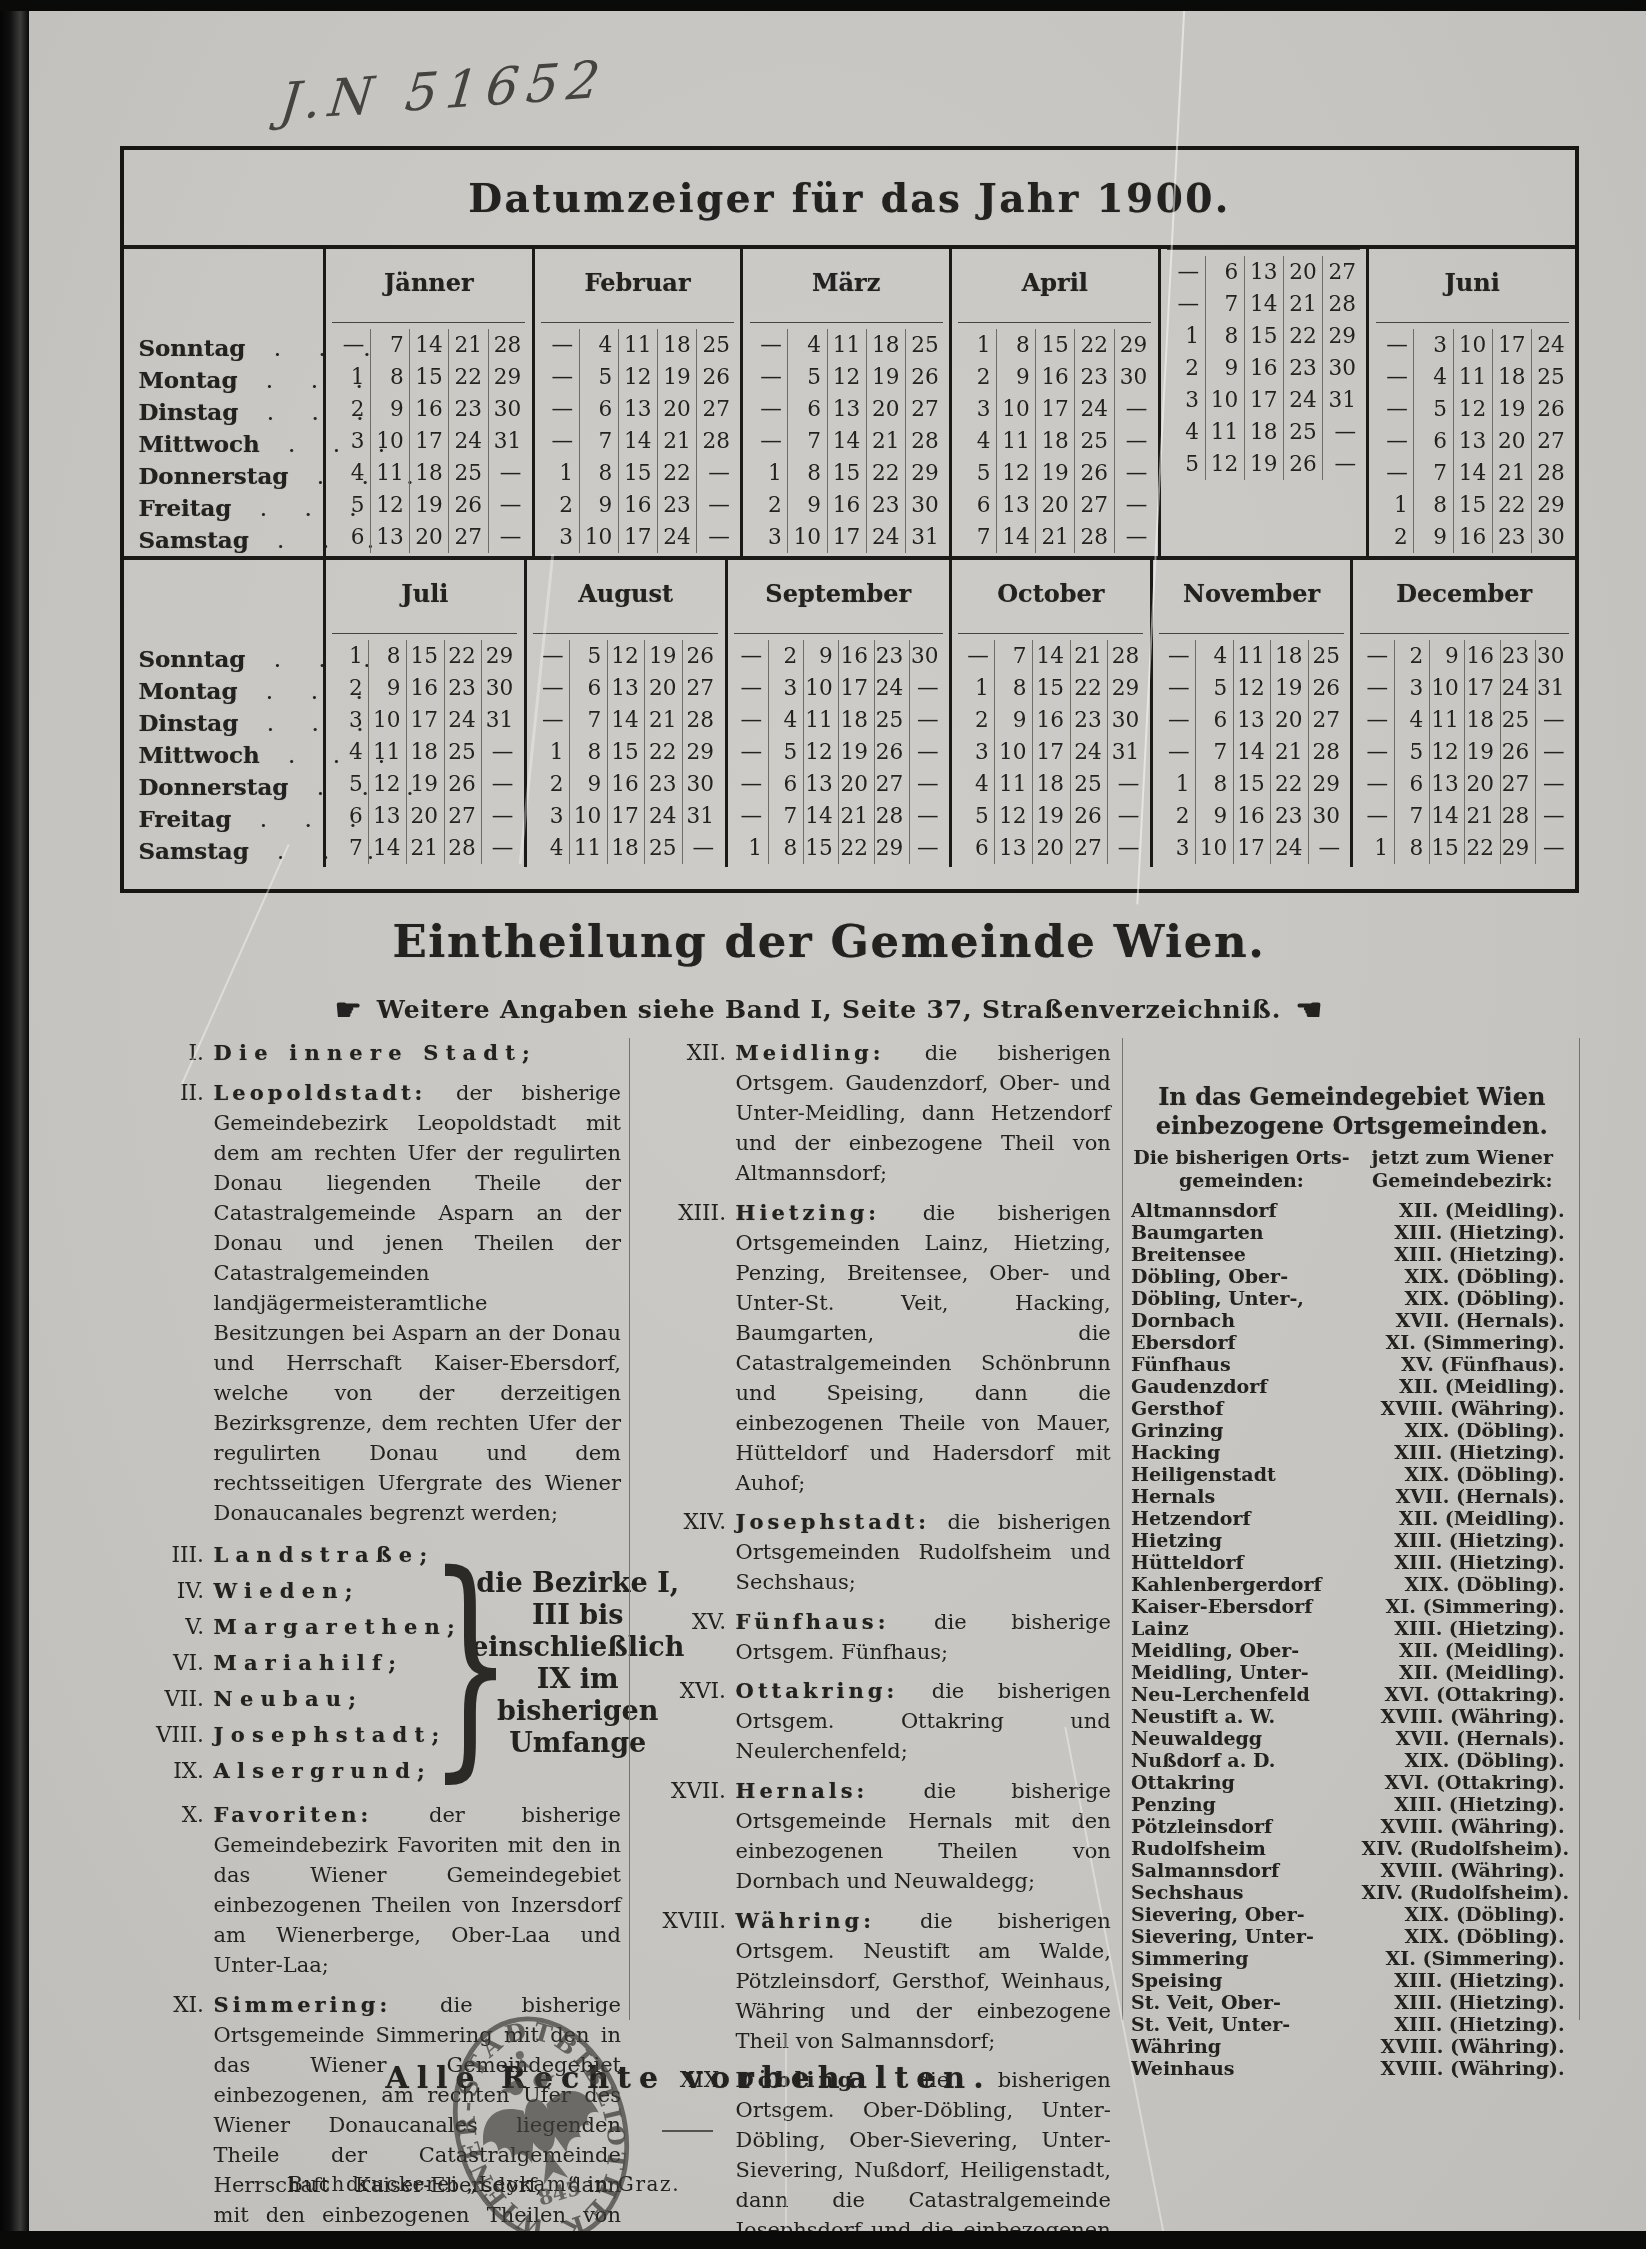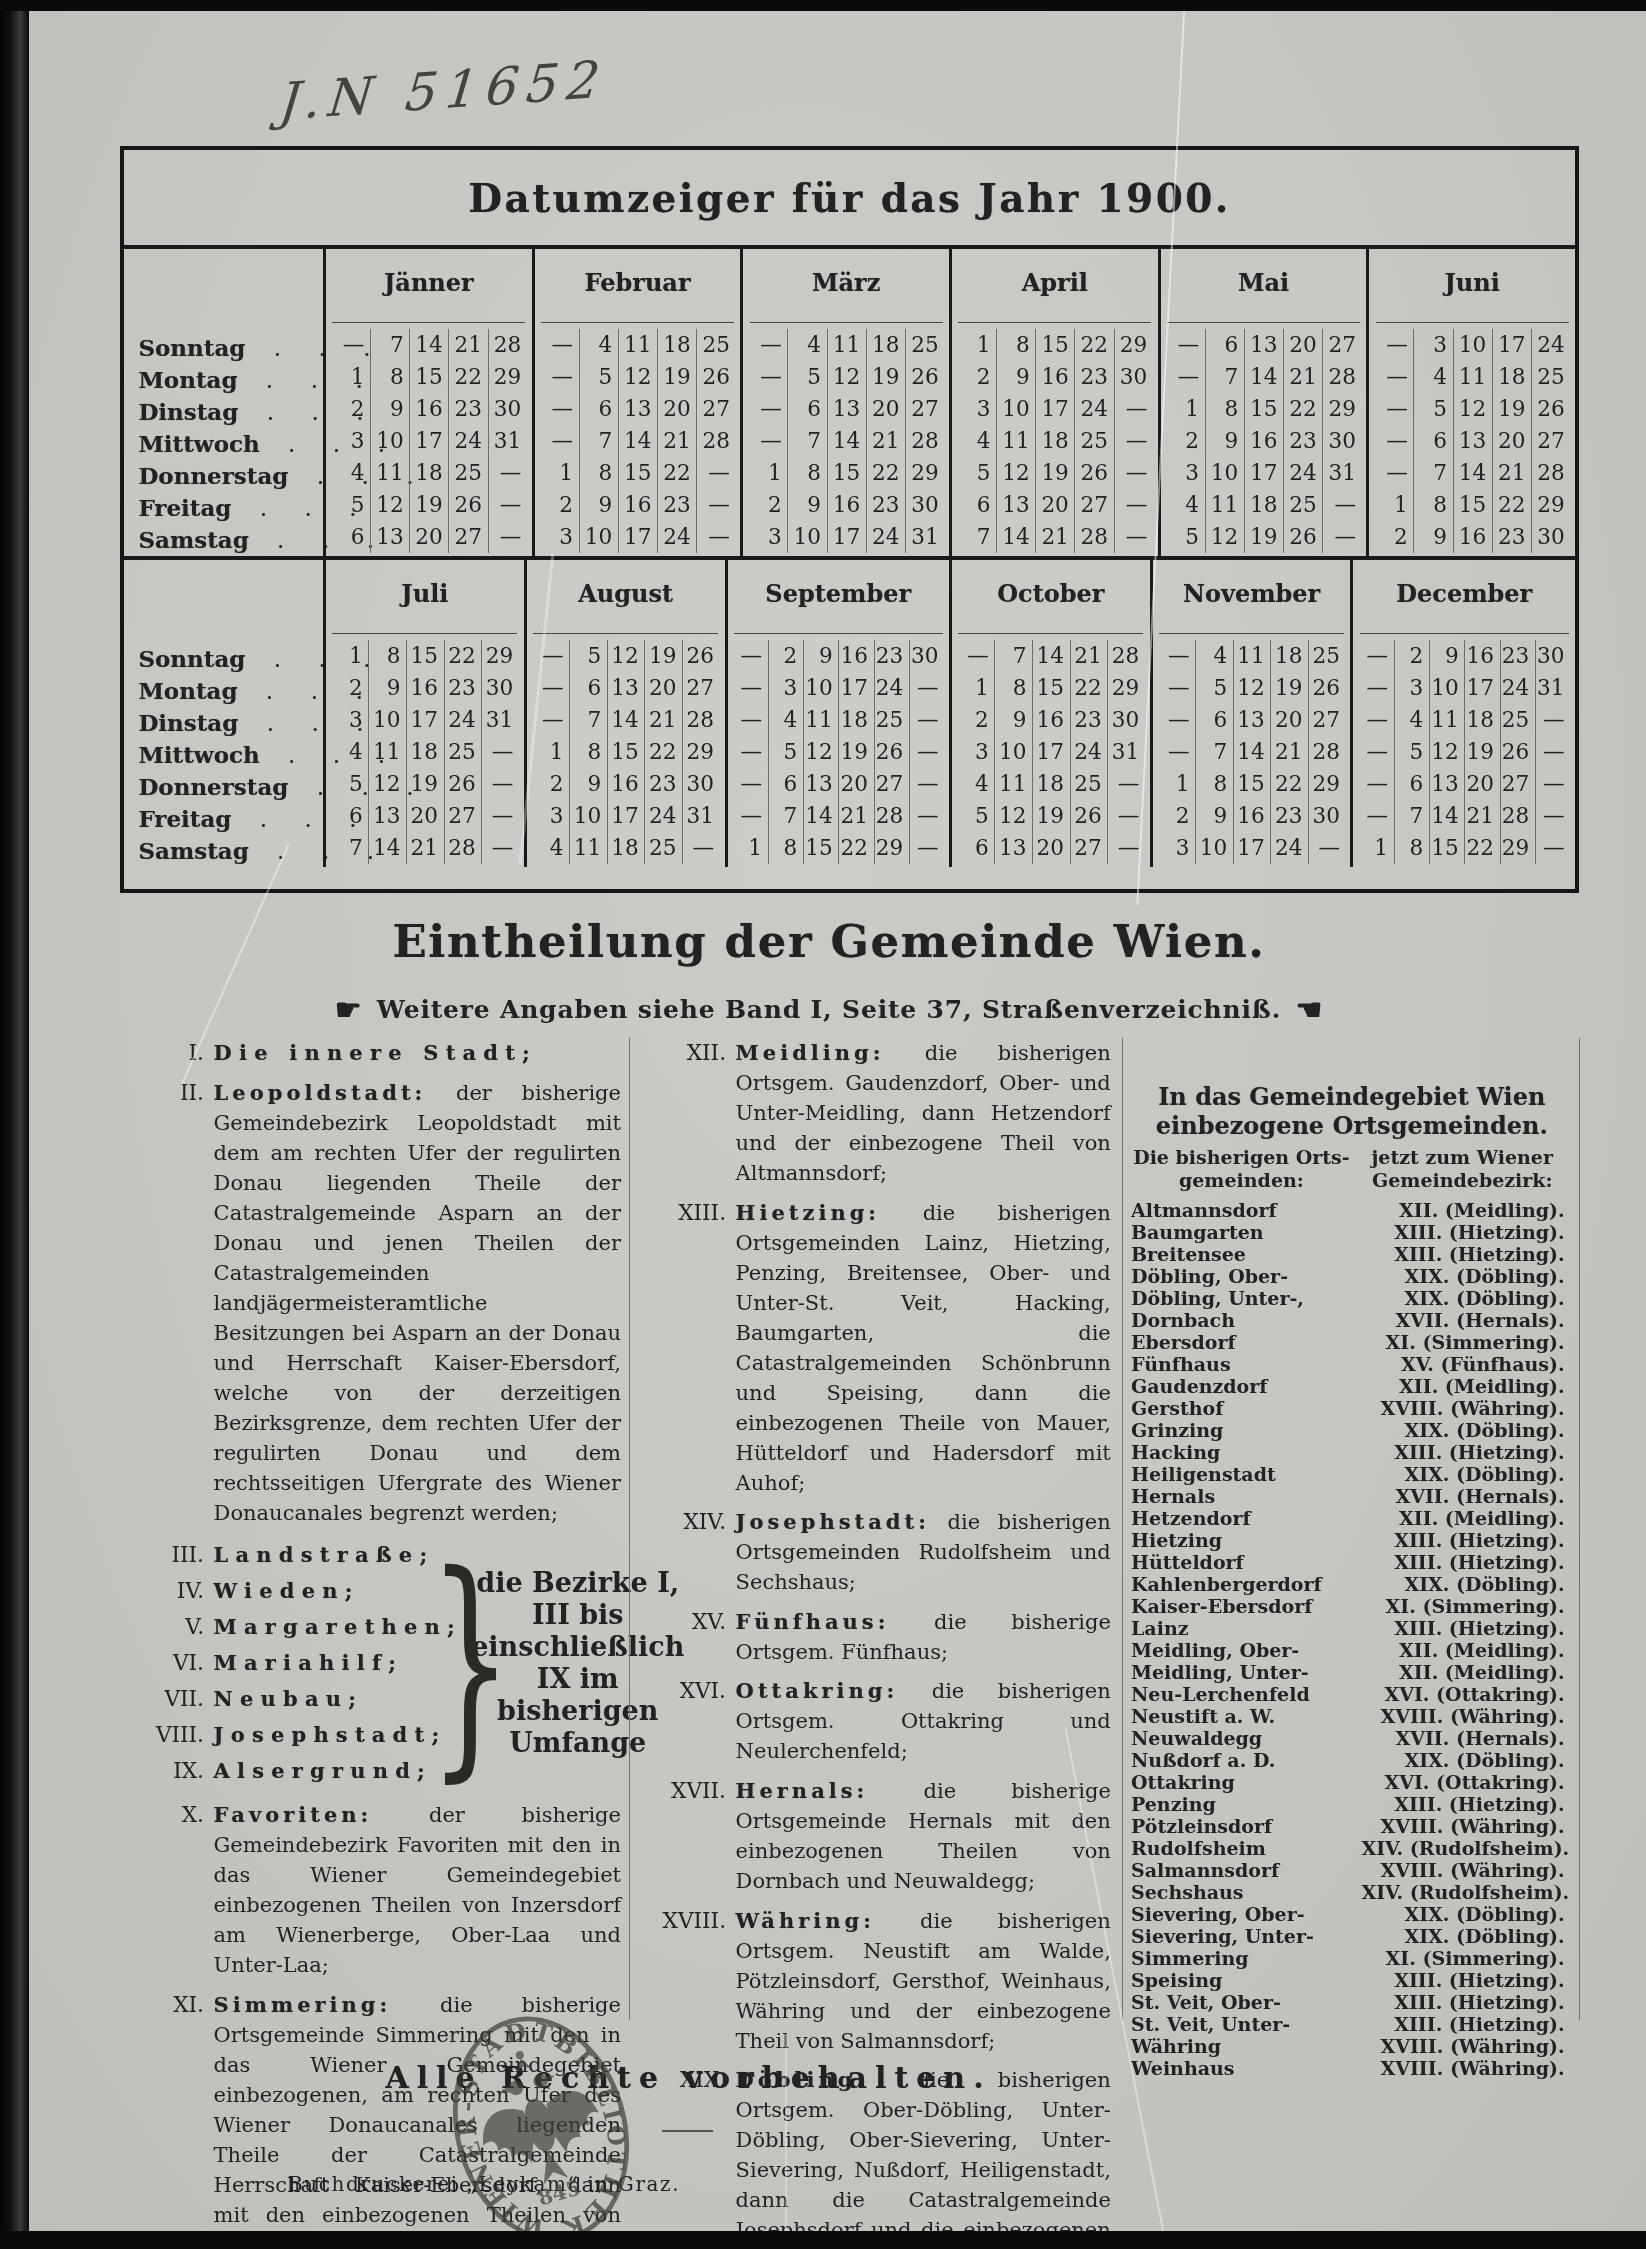--- a/index.html
+++ b/index.html
@@ -343,21 +343,20 @@
             <div class="m-row" style="--n: 5;">
               <span class="m-cell">7</span>
               <span class="m-cell">14</span>
               <span class="m-cell">21</span>
               <span class="m-cell">28</span>
               <span class="m-cell">—</span>
             </div>
           </div>
         </div>
         <div class="month">
-          <div class="m-name">Mai</div>
           <div class="m-rule"></div>
           <div class="m-rows">
             <div class="m-row" style="--n: 5;">
               <span class="m-cell">—</span>
               <span class="m-cell">6</span>
               <span class="m-cell">13</span>
               <span class="m-cell">20</span>
               <span class="m-cell">27</span>
             </div>
             <div class="m-row" style="--n: 5;">

